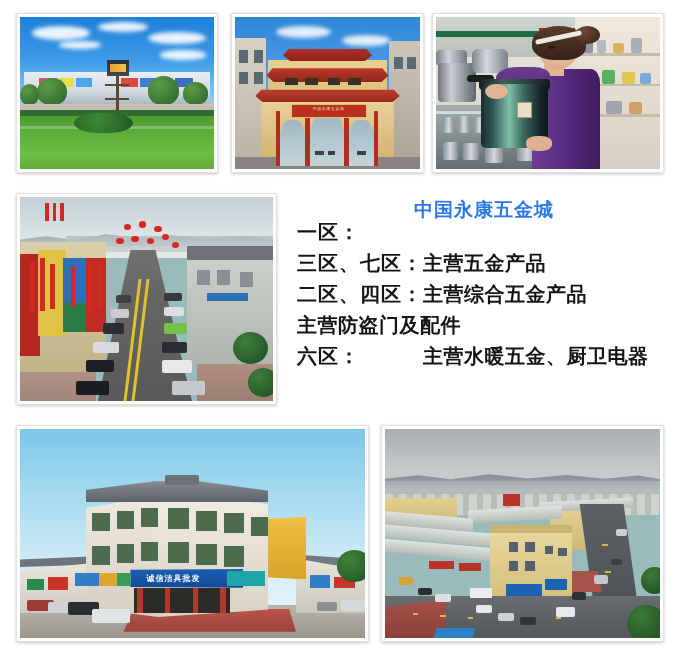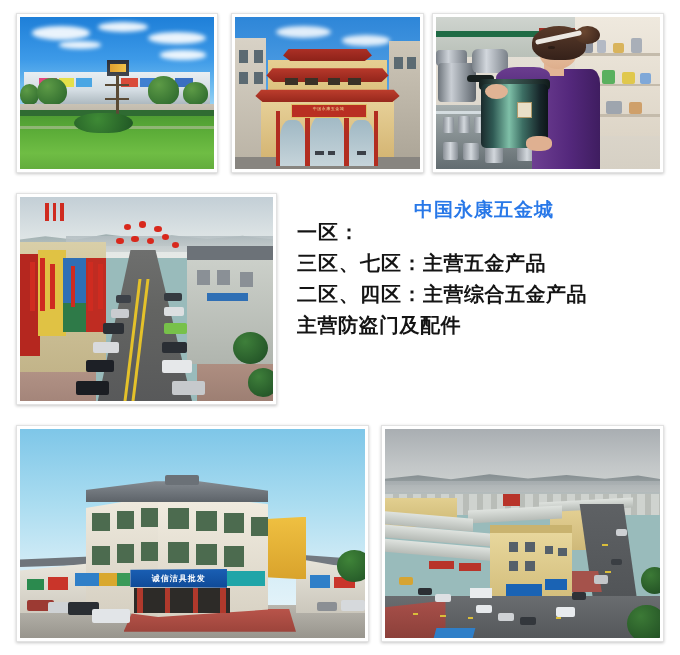--- a/index.html
+++ b/index.html
@@ -297,21 +297,21 @@
   #p5 .w7{left:67%;top:42%;width:5%;height:9%;}
   #p5 .w8{left:21%;top:56%;width:5%;height:9%;}
   #p5 .w9{left:28%;top:55%;width:5%;height:9%;}
   #p5 .w10{left:35%;top:54%;width:5%;height:9%;}
   #p5 .w11{left:43%;top:54%;width:6%;height:10%;}
   #p5 .w12{left:51%;top:55%;width:6%;height:10%;}
   #p5 .w13{left:59%;top:56%;width:6%;height:10%;}
   #p5 .bigsign{left:32%;top:67%;width:28%;height:9%;
     background:linear-gradient(#1a5fb4,#0f4a97);
     clip-path:polygon(0 4%,100% 0,100% 100%,0 96%);
-    display:flex;align-items:center;justify-content:center;}
+    display:flex;align-items:center;justify-content:flex-start;padding-left:16px;}
   #p5 .bigsign span{color:#ffffff;font-size:8px;font-weight:bold;letter-spacing:1px;}
   #p5 .sign2{left:60%;top:68%;width:11%;height:7%;background:#1fa5a8;}
   #p5 .sign3{left:16%;top:69%;width:7%;height:6%;background:#2f7fc8;}
   #p5 .sign4{left:23%;top:69%;width:5%;height:6%;background:#d9a82e;}
   #p5 .sign5{left:28%;top:69%;width:4%;height:6%;background:#3a9a58;}
   #p5 .sign6{left:84%;top:70%;width:6%;height:6%;background:#2f7fc8;}
   #p5 .sign7{left:91%;top:71%;width:6%;height:5%;background:#c9352a;}
   #p5 .sign8{left:8%;top:71%;width:6%;height:6%;background:#c9352a;}
   #p5 .sign9{left:2%;top:72%;width:5%;height:5%;background:#2b8a4e;}
   #p5 .pillar{background:#b0392c;width:1.6%;height:12%;top:76%;}
@@ -721,16 +721,20 @@
         <span class="zone">三区、七区：</span>
         <span class="desc">主营五金产品</span>
       </div>
       <div class="row">
         <span class="zone">二区、四区：</span>
         <span class="desc">主营综合五金产品</span>
       </div>
       <div class="row">
         <span class="desc">主营防盗门及配件</span>
       </div>
+      <div class="row">
+        <span class="zone">六区：</span>
+        <span class="desc">主营水暖五金、厨卫电器</span>
+      </div>
     </div>
   </div>
 
 </div>
 
 </body></html>

